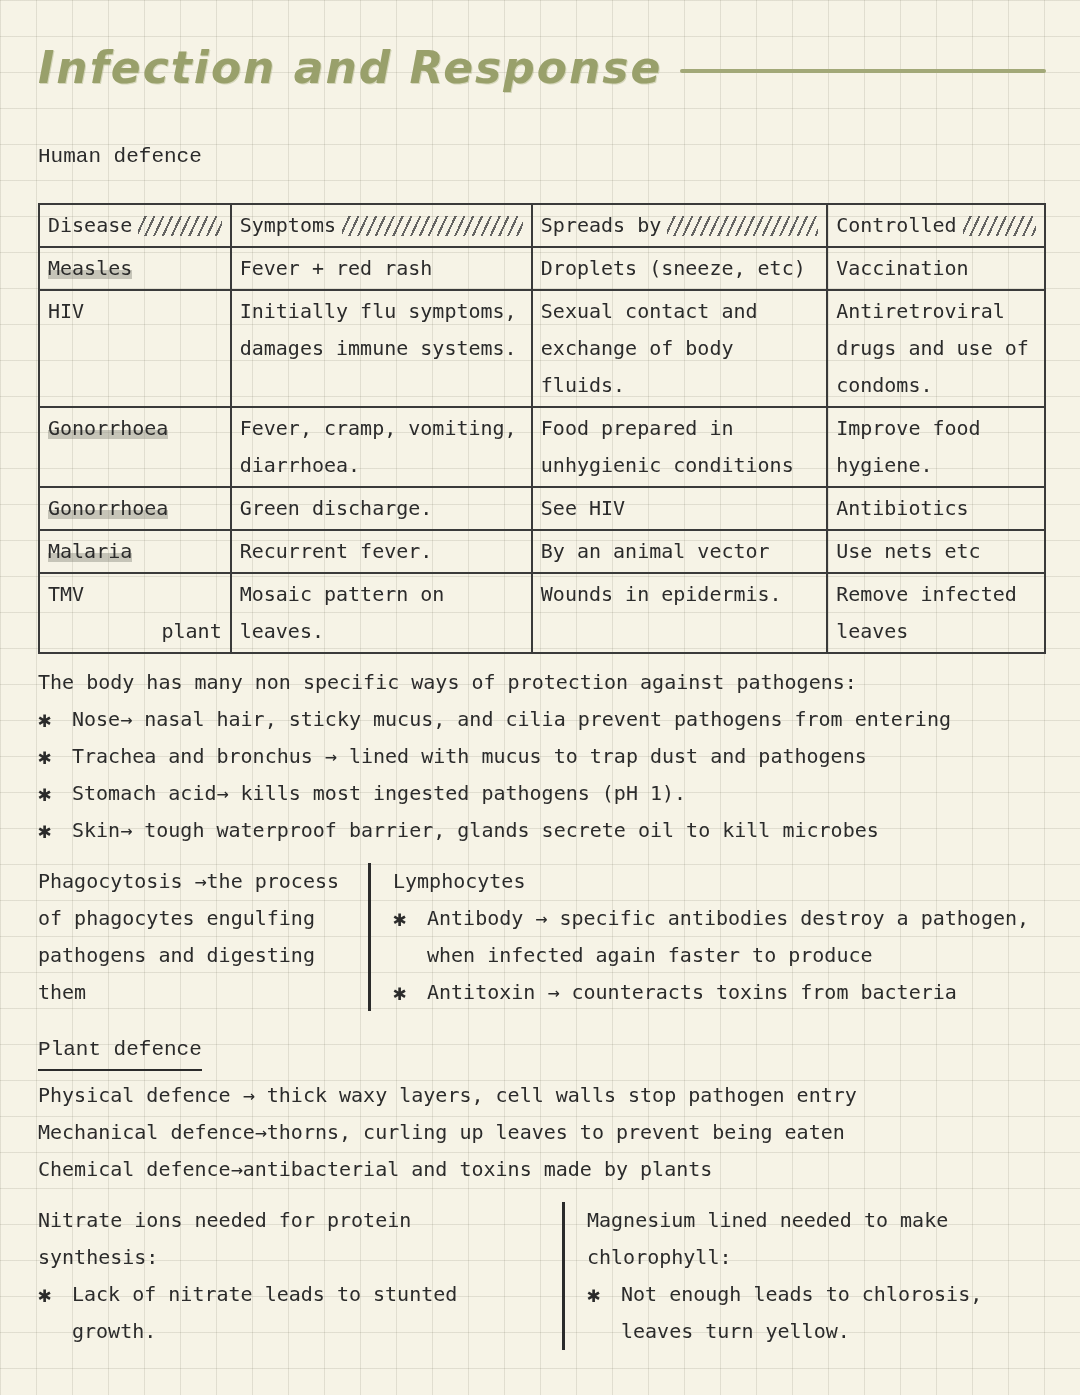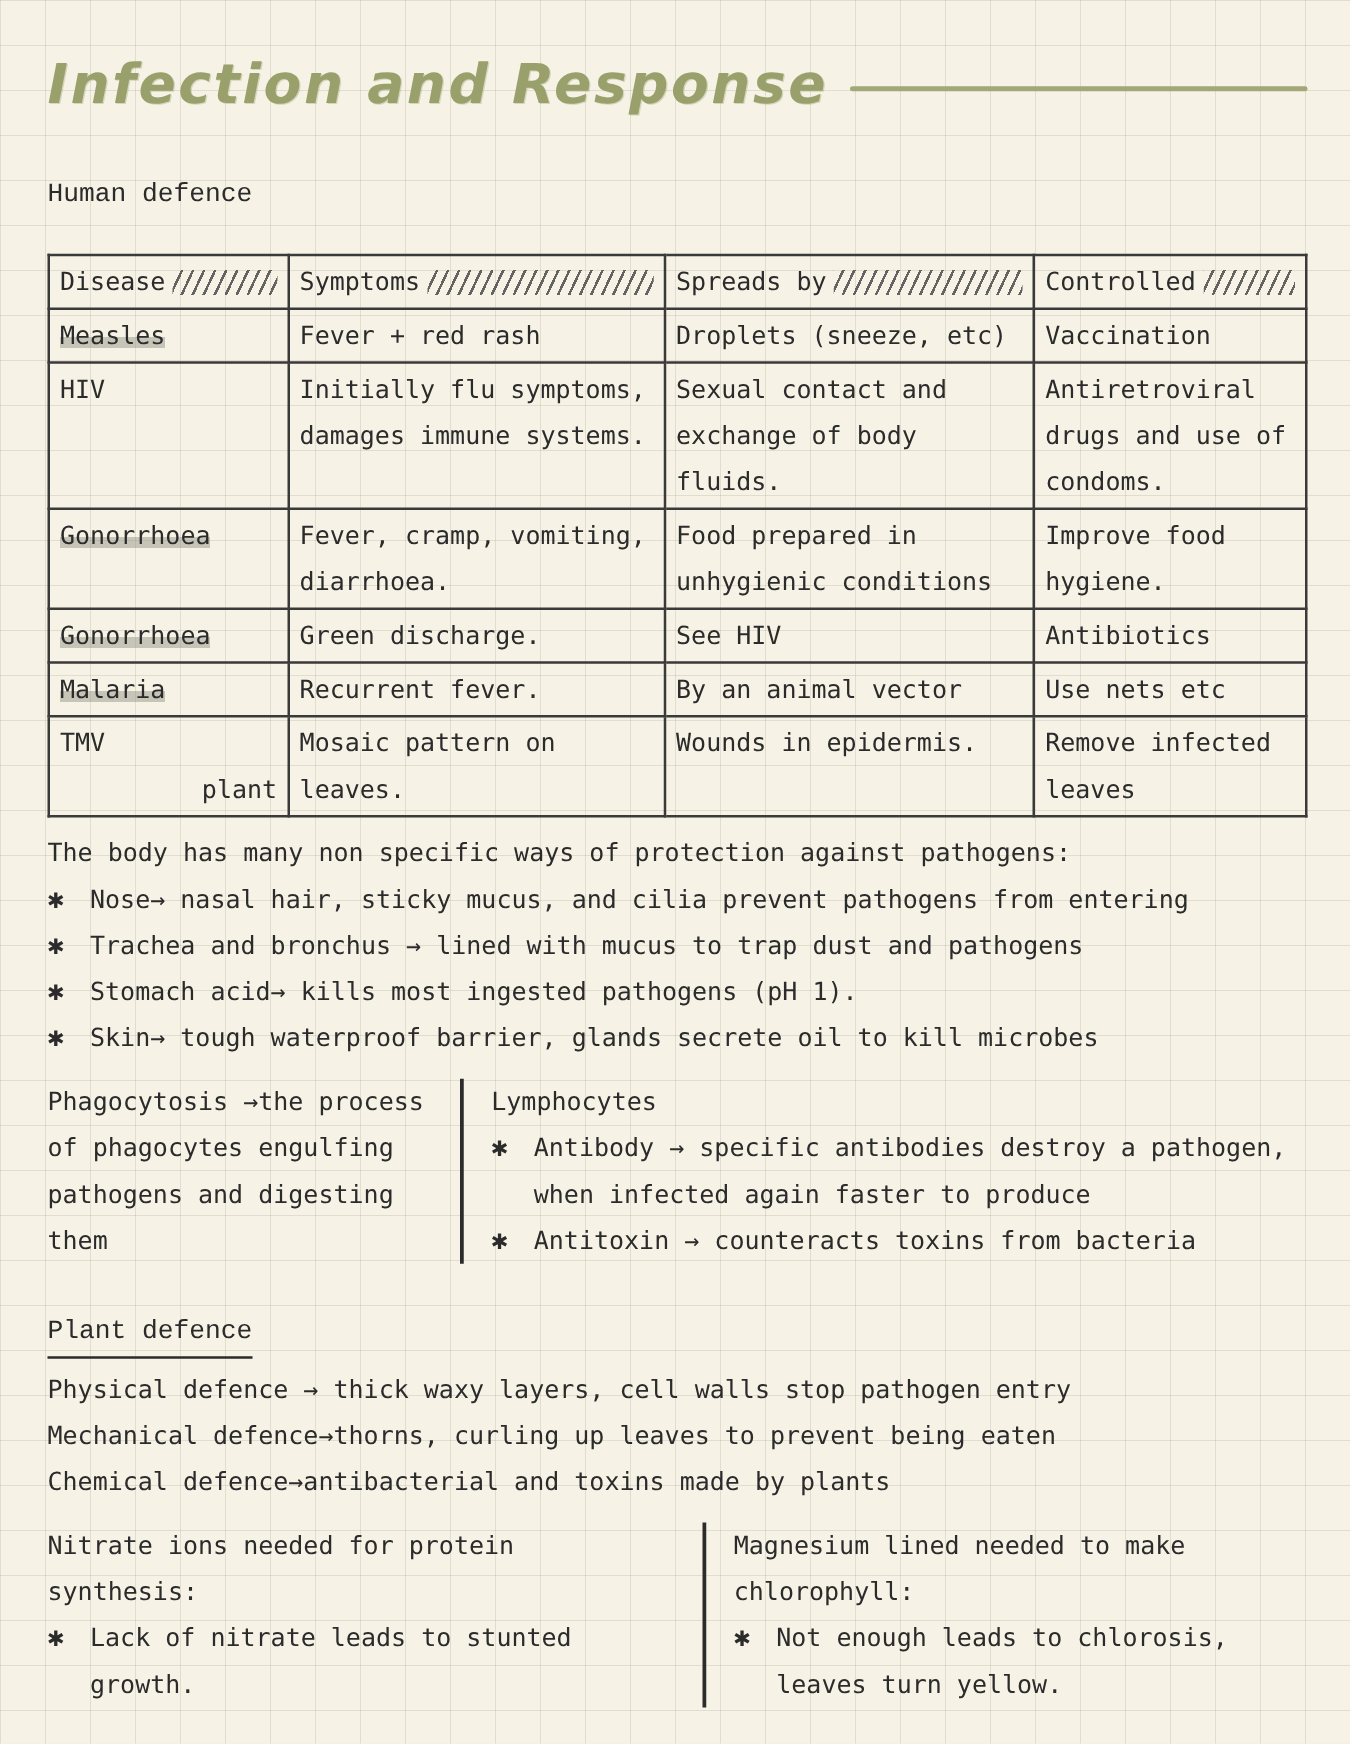--- a/index.html
+++ b/index.html
@@ -81,21 +81,21 @@
   .body-section { margin-bottom: 14px; }
   
   .two-col { display: flex; margin-top: 14px; }
   .col-left { padding-right: 18px; }
   .col-right { border-left: 3px solid #2b2b2b; padding-left: 22px; }
   .phago-left { width: 330px; }
   .phago-right { flex: 1; }
   .ions-left { width: 524px; }
   .ions-right { flex: 1; }
   
-  .plant-block { margin-top: 36px; }
+  .plant-block { margin-top: 20px; }
   .plain-line { display: block; }
 </style>
 </head>
 <body>
 
 <div class="page">
 
   <div class="title-row">
     <h1 class="page-title">Infection and Response</h1>
     <div class="title-rule"></div>

